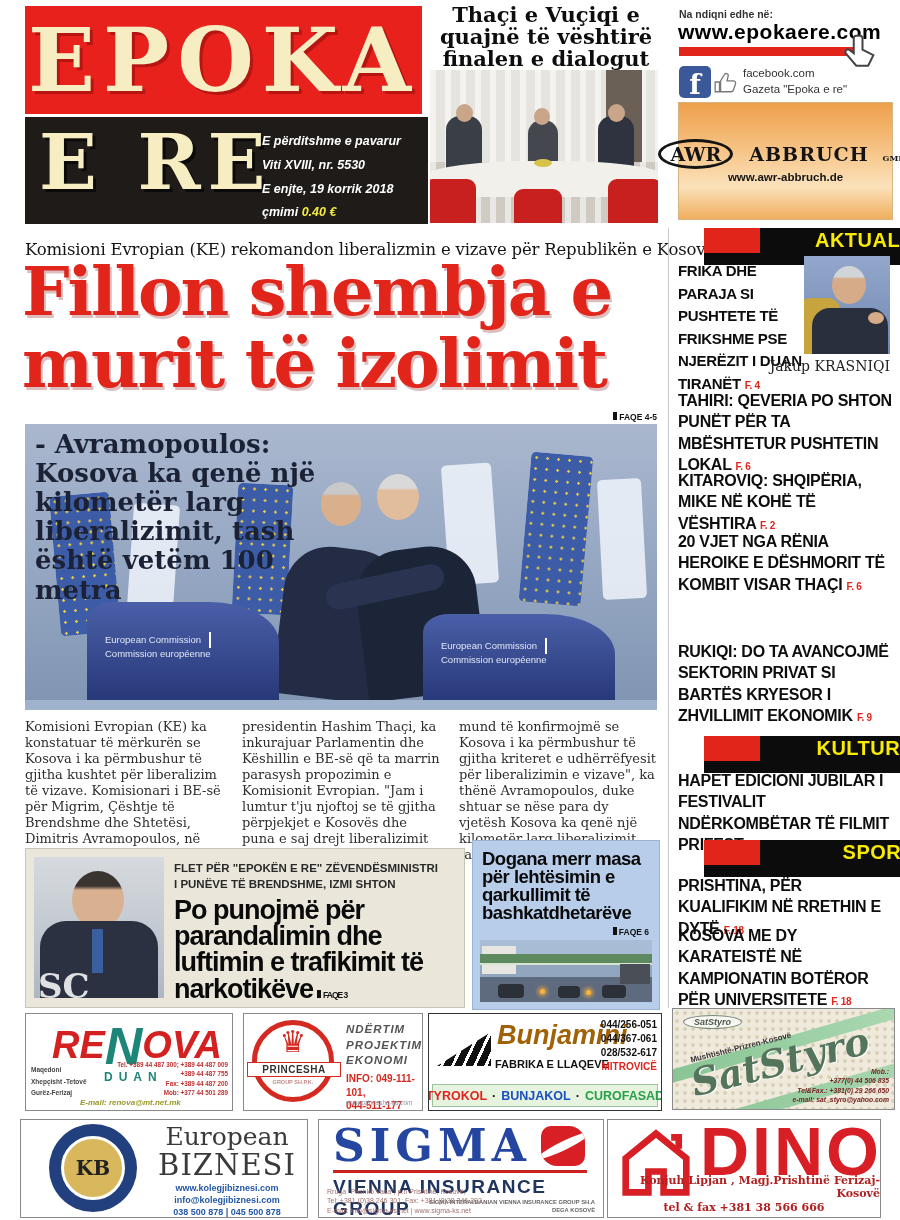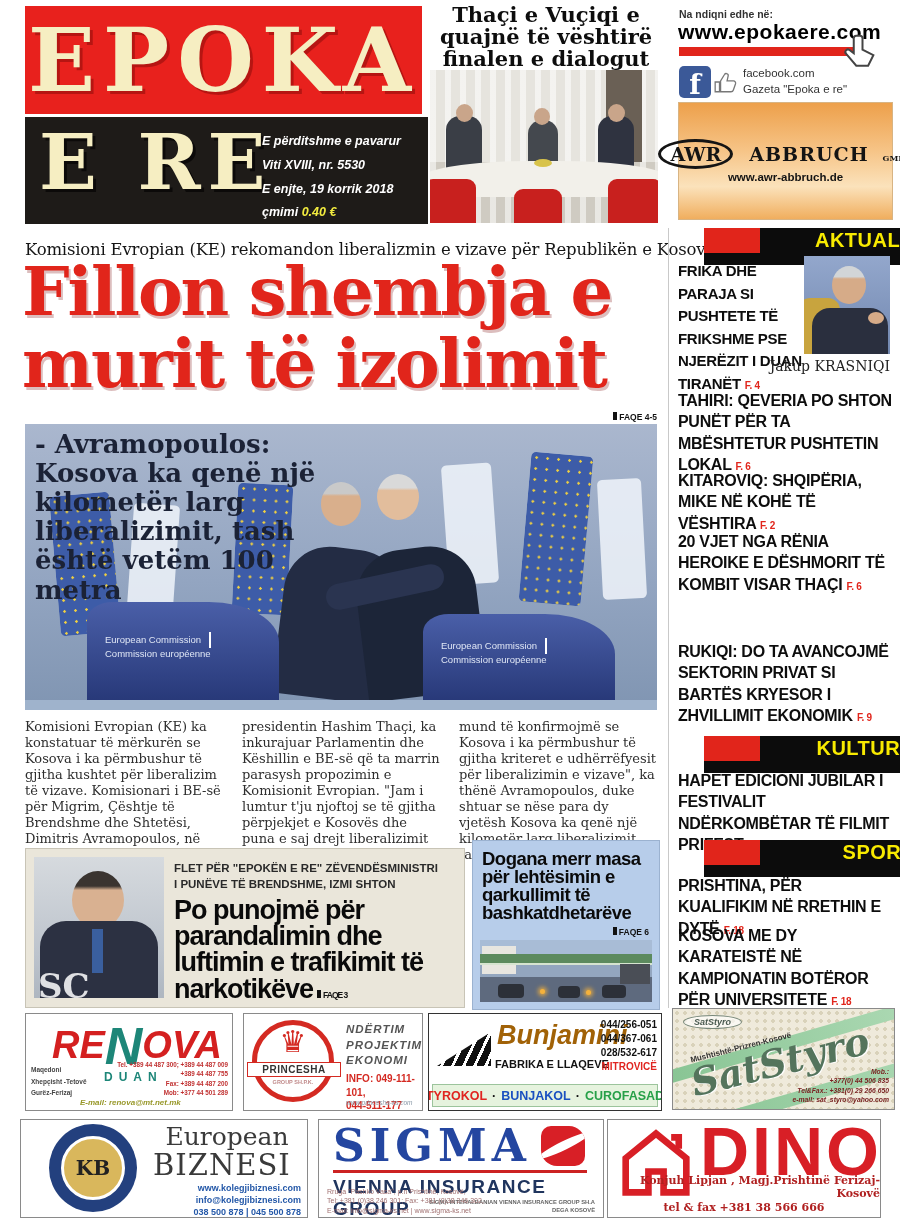--- a/index.html
+++ b/index.html
@@ -165,23 +165,23 @@
   .ss-contact{position:absolute;right:5px;bottom:5px;text-align:right;font-size:6.8px;font-style:italic;
               color:#7a2424;line-height:1.35;font-weight:bold}
   
   .kb-logo{position:absolute;left:28px;top:4px;width:88px;height:88px;border-radius:50%;background:#23407e;
            display:flex;align-items:center;justify-content:center}
   .kb-inner{width:58px;height:58px;border-radius:50%;background:#d9b75c;border:3px solid #fff;
             display:flex;align-items:center;justify-content:center;font-family:"DejaVu Serif",serif;
             font-weight:bold;font-size:20px;color:#222}
   .kol-n1{position:absolute;left:132px;top:2px;width:148px;text-align:center;font-family:"DejaVu Serif",serif;
           font-size:25px;color:#3a3a3a}
-  .kol-n2{position:absolute;left:132px;top:28px;width:148px;text-align:left;font-family:"DejaVu Serif",serif;
+  .kol-n2{position:absolute;left:132px;top:28px;width:148px;text-align:center;font-family:"DejaVu Serif",serif;
           font-size:29px;color:#3a3a3a;letter-spacing:1px}
-  .kol-links{position:absolute;left:132px;top:62px;width:148px;text-align:right;font-size:9px;
+  .kol-links{position:absolute;left:132px;top:62px;width:148px;text-align:center;font-size:9px;
              font-weight:bold;color:#2458a8;line-height:1.35}
   
   .sig-brand{position:absolute;left:14px;top:0px;font-family:"DejaVu Serif",serif;font-weight:bold;
              font-size:44px;color:#2446a0;letter-spacing:5px}
   .sig-mark{position:absolute;right:18px;top:6px;width:44px;height:40px;background:#d81f26;
             border-radius:10px 16px 10px 16px;overflow:hidden}
   .sig-sw{position:absolute;left:-6px;top:15px;width:58px;height:9px;background:#fff;transform:rotate(-26deg);border-radius:50%}
   .sig-line{position:absolute;left:14px;top:50px;width:254px;height:3px;background:#c22}
   .sig-group{position:absolute;left:14px;top:56px;font-weight:bold;font-size:19px;color:#20355e;letter-spacing:1.5px}
   .sig-sub{position:absolute;right:8px;top:78px;text-align:right;font-size:5.8px;color:#666;font-weight:bold;line-height:1.45}

